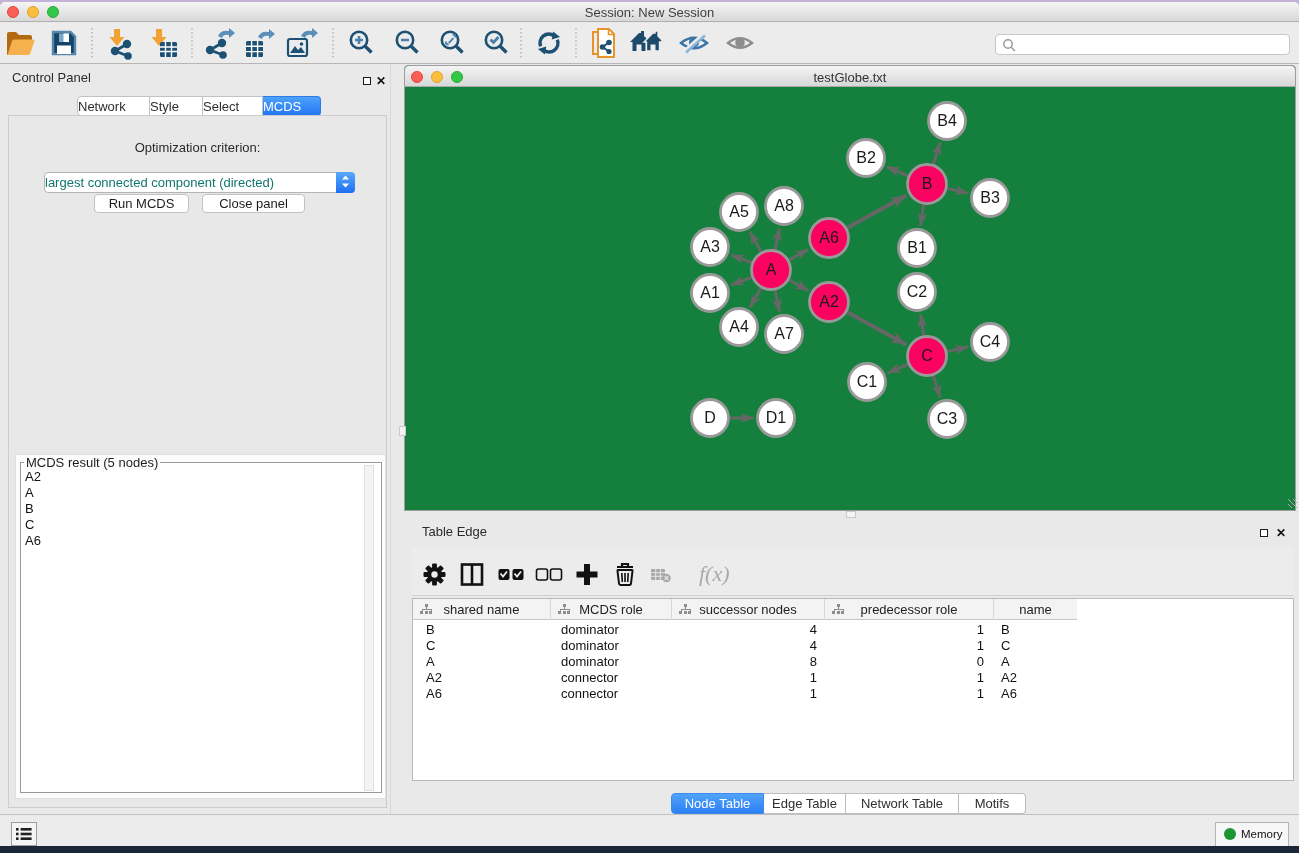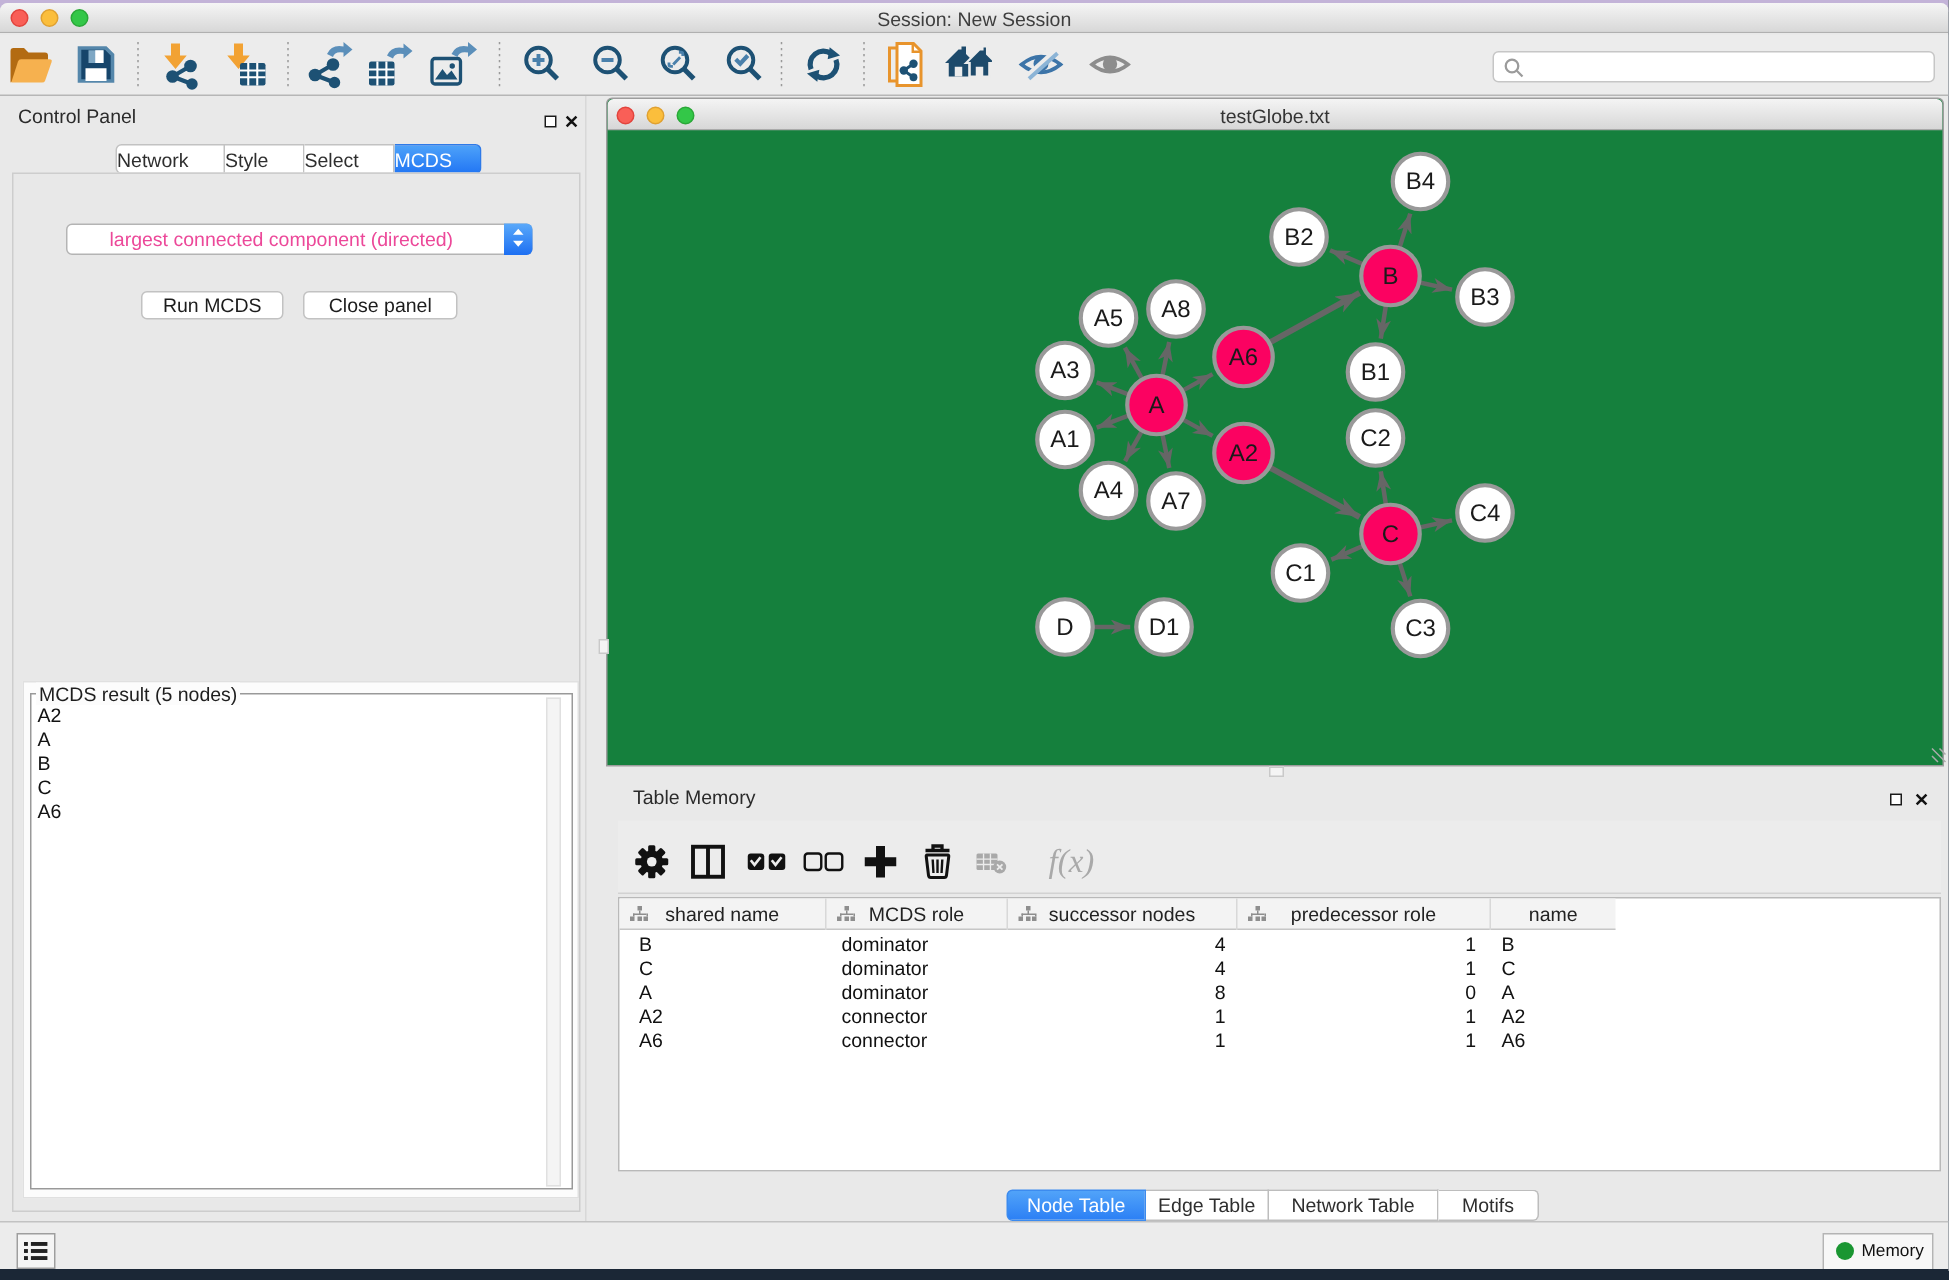--- a/index.html
+++ b/index.html
@@ -12,21 +12,21 @@
 #title{width:100%;text-align:center;top:3px;font-size:13px;color:#3e3e3e}
 #toolbar{left:0;top:21px;width:1299px;height:41px;background:#ececec;border-bottom:1px solid #b6b6b6}
 #search{left:995px;top:11px;width:295px;height:21px;background:#fff;border:1px solid #c6c6c6;border-radius:4px}
 
 #cptitle{left:12px;top:68px;font-size:13px;color:#2b2b2b}
 #cptabs{left:77px;top:94px;height:20px}
 .tab{position:absolute;top:0;height:20px;background:#fff;border:1px solid #c2c2c2;font-size:13px;color:#2e2e2e;line-height:19px}
 .tab.sel{background:linear-gradient(#4da2f9,#2377f4);color:#fff;border-color:#2e7ae8}
 #cppanel{left:8px;top:113px;width:379px;height:693px;background:#e8e8e8;border:1px solid #cdcdcd}
 #optlab{left:0;top:24px;width:100%;text-align:center;font-size:13px;color:#2b2b2b}
-#combo{left:35px;top:33px;width:311px;height:21px;background:#fff;border:1px solid #b4b4b4;border-radius:4px;font-size:13px;color:#ec4899;line-height:19px;padding-left:28px}
+#combo{left:35px;top:56px;width:311px;height:21px;background:#fff;border:1px solid #b4b4b4;border-radius:4px;font-size:13px;color:#0f766e;line-height:19px;padding-left:0}
 #stepper{right:-1px;top:-1px;width:19px;height:21px;border-radius:0 4px 4px 0;background:linear-gradient(#5aa9fa,#1d6ff2)}
 .btn{position:absolute;height:19px;background:#fff;border:1px solid #c2c2c2;border-radius:4px;font-size:13px;color:#1c1c1c;text-align:center;line-height:17px}
 #respanel{left:15px;top:452px;width:371px;height:345px;background:#fcfcfc;border:1px solid #e0e0e0}
 #fieldset{left:4px;top:7px;width:362px;height:331px;border:1px solid #999;background:#fff}
 #legend{left:3px;top:-8px;background:#fcfcfc;padding:0 2px;font-size:13px;color:#1e1e1e}
 #mlist{left:1px;top:6px;width:355px;font-size:13px;color:#111;line-height:16px;padding-left:3px}
 #sbar{right:7px;top:2px;width:10px;height:326px;background:#f4f4f4;border:1px solid #e0e0e0}
 
 #gwin{left:404px;top:63px;width:892px;height:446px;background:#15803d;border:1px solid #9d9d9d;border-radius:4px 4px 0 0}
 #gtitle{left:0;top:0;width:100%;height:21px;background:linear-gradient(#f4f4f4,#d7d7d7);border-bottom:1px solid #aaa;border-radius:4px 4px 0 0}
@@ -201,20 +201,21 @@
   <div class="abs" id="cptitle">Control Panel</div>
   <div class="abs" style="left:363px;top:75px;width:8px;height:8px;border:1.5px solid #1a1a1a;background:#fff"></div>
   <div class="abs" style="left:376px;top:72px;font-weight:bold;font-size:12px;color:#111">✕</div>
   <div class="abs" id="cptabs">
     <div class="tab" style="left:0;width:73px;border-radius:4px 0 0 4px">Network</div>
     <div class="tab" style="left:73px;width:53px;border-left:0">Style</div>
     <div class="tab" style="left:126px;width:60px;border-left:0">Select</div>
     <div class="tab sel" style="left:186px;width:58px;border-left:0;border-radius:0 4px 4px 0">MCDS</div>
   </div>
   <div class="abs" id="cppanel">
+    <div class="abs" id="optlab">Optimization criterion:</div>
     <div class="abs" id="combo">largest connected component (directed)
       <div class="abs" id="stepper">
           <svg width="19" height="19" viewBox="0 0 19 19" style="left:0;top:0">
             <path d="M6,7.5 L9.5,3.5 L13,7.5 Z M6,11.5 L9.5,15.5 L13,11.5 Z" fill="#fff"></path>
           </svg>
         </div>
     </div>
     <div class="btn" style="left:85px;top:78px;width:95px">Run MCDS</div>
     <div class="btn" style="left:193px;top:78px;width:103px">Close panel</div>
   </div>
@@ -308,21 +309,21 @@
             <text x="423" y="156">A6</text>
           <text x="423" y="220">A2</text>
             <text x="521" y="102">B</text>
           <text x="521" y="274">C</text>
         </g>
       </g>
       <path d="M882,412 l9,9 m-9,-4 l4,4 m1,-9 l4,4" stroke="#aaa" stroke-width="1" fill="none"></path>
     </svg>
   </div>
 
-  <div class="abs" id="tptitle">Table Memory</div>
+  <div class="abs" id="tptitle">Table Edge</div>
   <div class="abs" style="left:1260px;top:527px;width:8px;height:8px;border:1.5px solid #1a1a1a;background:#fff"></div>
   <div class="abs" style="left:1276px;top:524px;font-weight:bold;font-size:12px;color:#111">✕</div>
   <div class="abs" id="ttools">
   <svg style="left:0;top:0" width="320" height="48" viewBox="0 0 320 48">
 
     <g transform="translate(22.5,27.5)" fill="#111">
       <g id="gt">
             <rect x="-2.4" y="-11" width="4.8" height="6" rx="1"></rect>
           </g>
       <use href="#gt" transform="rotate(45)"></use>

